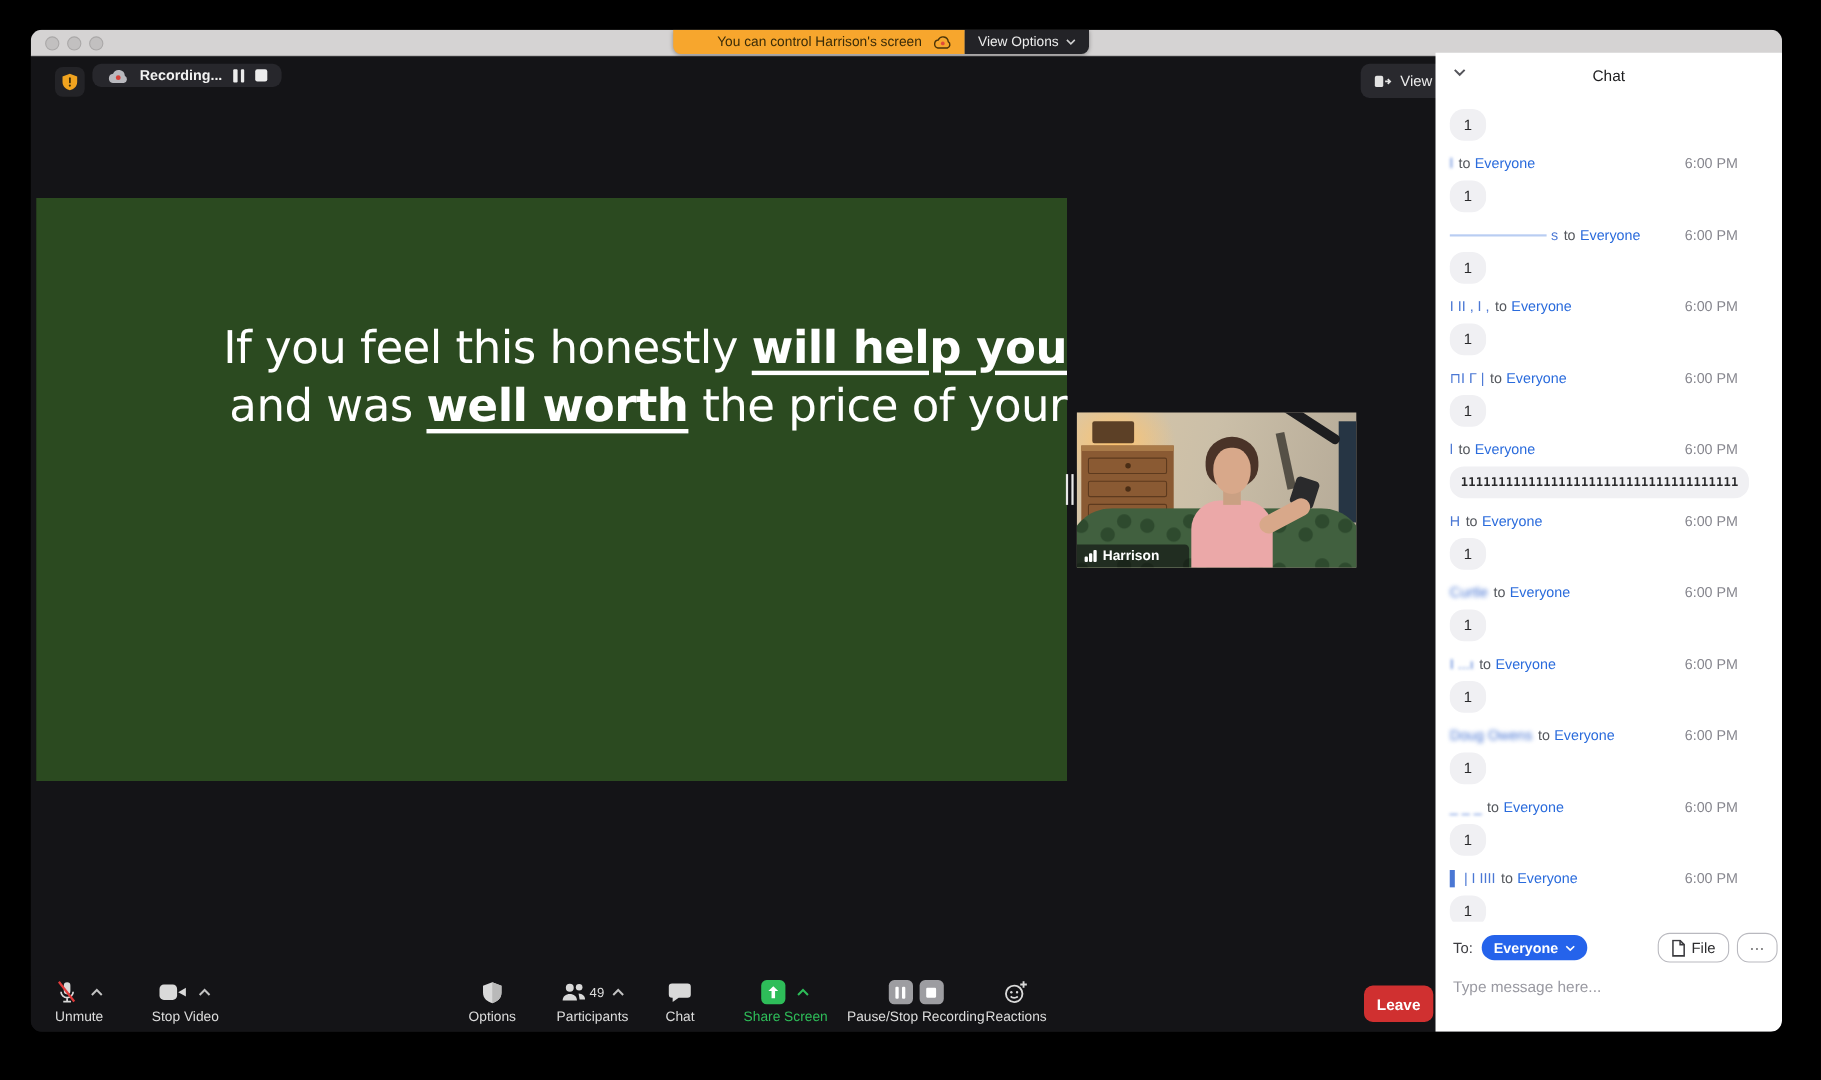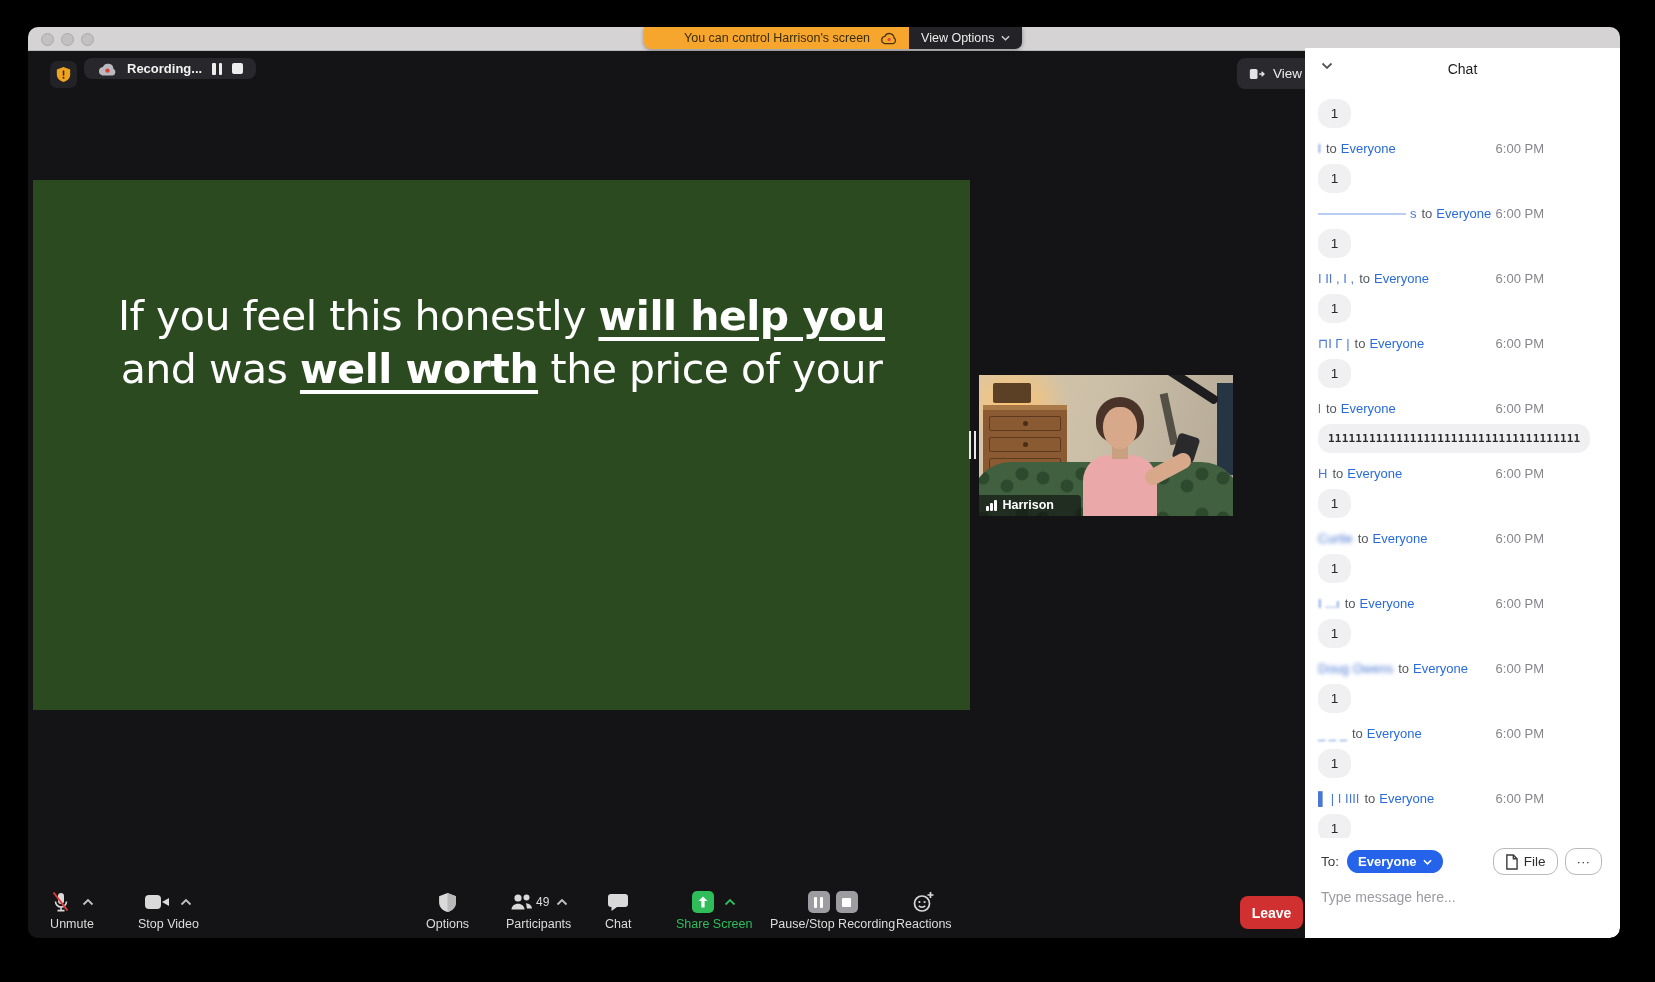--- a/index.html
+++ b/index.html
@@ -10,21 +10,21 @@
   
   #win { position:absolute; left:28px; top:27px; width:1592px; height:911px;
          background:#141417; border-radius:10px; overflow:hidden; }
 
   #titlebar { position:absolute; left:0; top:0; width:100%; height:24px;
               background:#d5d3d3; border-bottom:1px solid #b9b7b7; }
   .tl-dot { position:absolute; top:6px; width:13px; height:13px; border-radius:50%;
             background:#c2c0c0; border:1px solid #aaa8a8; }
 
   
-  #banner { position:absolute; left:616px; top:0; height:22px; display:flex; z-index:30;
+  #banner { position:absolute; left:584px; top:0; height:22px; display:flex; z-index:30;
             filter:drop-shadow(0 1px 2px rgba(0,0,0,.35)); }
   #banner-orange { background:#f7a62d; color:#3a2c08; font-size:12.5px; display:flex;
                    align-items:center; gap:10px; padding:0 12px 0 40px; height:22px;
                    border-bottom-left-radius:7px; }
   #banner-dark { background:#232327; color:#ececec; font-size:12.5px; display:flex;
                  align-items:center; gap:7px; padding:0 12px; height:22px;
                  border-bottom-right-radius:7px; }
 
   
   #shield-btn { position:absolute; left:22px; top:34px; width:27px; height:27px;
@@ -36,21 +36,21 @@
   .rec-glyph { display:flex; gap:3px; align-items:center; }
   .rec-bar { width:3.5px; height:12px; background:#ededed; border-radius:1px; }
   .rec-stop { width:11px; height:11px; background:#ededed; border-radius:2px; }
 
   #view-btn { position:absolute; left:1209px; top:31px; height:31px; background:#29292e;
               border-radius:8px; display:flex; align-items:center; gap:7px; padding:0 12px;
               color:#ececec; font-size:13.5px; }
 
   
   #slide { position:absolute; left:5px; top:153px; width:937px; height:530px;
-           background:#2b4a20; text-align:center; padding-top:110px;
+           background:#2b4a20; text-align:right; padding-top:110px;
            font-family:"DejaVu Sans", sans-serif; }
   #slide .slide-line { color:#fff; font-size:41px; line-height:53px; letter-spacing:-.5px; }
   #slide b { font-weight:700; text-decoration:underline; text-decoration-thickness:4px;
              text-underline-offset:7px; }
   #slide-badge { display:inline-block; margin-top:32px; background:#f2b44d; color:#20300f;
                  font-size:26px; font-weight:700; padding:2px 9px; letter-spacing:-.5px; }
 
   
   #handle { position:absolute; left:941px; top:404px; width:9px; height:28px;
             display:flex; gap:3px; }
@@ -118,35 +118,35 @@
 
   
   #chat-panel { position:absolute; left:1277px; top:21px; width:315px; height:890px;
                 background:#fff; display:flex; flex-direction:column;
                 border-radius:0 0 10px 0; }
   #chat-header { position:relative; height:44px; flex:0 0 auto; }
   #chat-title { position:absolute; left:0; right:0; top:13px; text-align:center; color:#1c1c1e;
                 font-size:14px; }
   #chat-collapse { position:absolute; left:16px; top:14px; }
   #chat-list { flex:1 1 auto; overflow:hidden; padding:0 0 0 13px; }
-  .msg-header { display:flex; align-items:center; margin-top:12px; padding-right:76px;
+  .msg-header { display:flex; align-items:center; margin-top:12px; padding-right:40px;
                 font-size:13px; height:17px; white-space:nowrap; }
   .frag { color:#4a77d4; margin-right:5px; }
   .blur1 { filter:blur(.7px); } .blur2 { filter:blur(1.3px); } .blur3 { filter:blur(2px); }
   .red-line { display:inline-block; width:88px; height:2px; background:#b9cdf2; margin-right:4px; }
   .to-word { color:#55585e; margin-right:4px; }
   .everyone { color:#2a6bdc; }
   .msg-time { margin-left:auto; color:#86868e; font-size:13px; }
   .bubble { display:inline-block; margin-top:7px; background:#f0f0f3; color:#29292b;
             border-radius:13px; min-width:33px; height:29px; line-height:29px; text-align:center;
             font-size:13.5px; padding:0 9px; }
   .bubble.long { font-family:"DejaVu Sans Mono", monospace; font-size:11px; font-weight:700;
                  letter-spacing:.2px; padding:0 10px; }
   .msg { display:block; }
-  #composer { flex:0 0 100px; padding:10px 18px 0 16px; }
+  #composer { flex:0 0 100px; padding:10px 4px 0 16px; }
   #composer-row { display:flex; align-items:center; }
   #to-label { color:#3c3c40; font-size:13.5px; margin-right:8px; }
   #recipient-pill { display:flex; align-items:center; gap:6px; background:#2563eb; color:#fff;
                     border:none; border-radius:12px; height:23px; padding:0 11px; font-size:13px;
                     font-weight:700; font-family:"Liberation Sans",sans-serif; }
   #composer-right { margin-left:auto; display:flex; gap:7px; }
   .comp-btn { display:flex; align-items:center; gap:6px; background:#fff; border:1px solid #b9b9bf;
               border-radius:11px; height:27px; padding:0 11px; font-size:13.5px; color:#2c2c2e;
               font-family:"Liberation Sans",sans-serif; }
   #chat-input { margin-top:14px; color:#9a9aa2; font-size:14px; }

